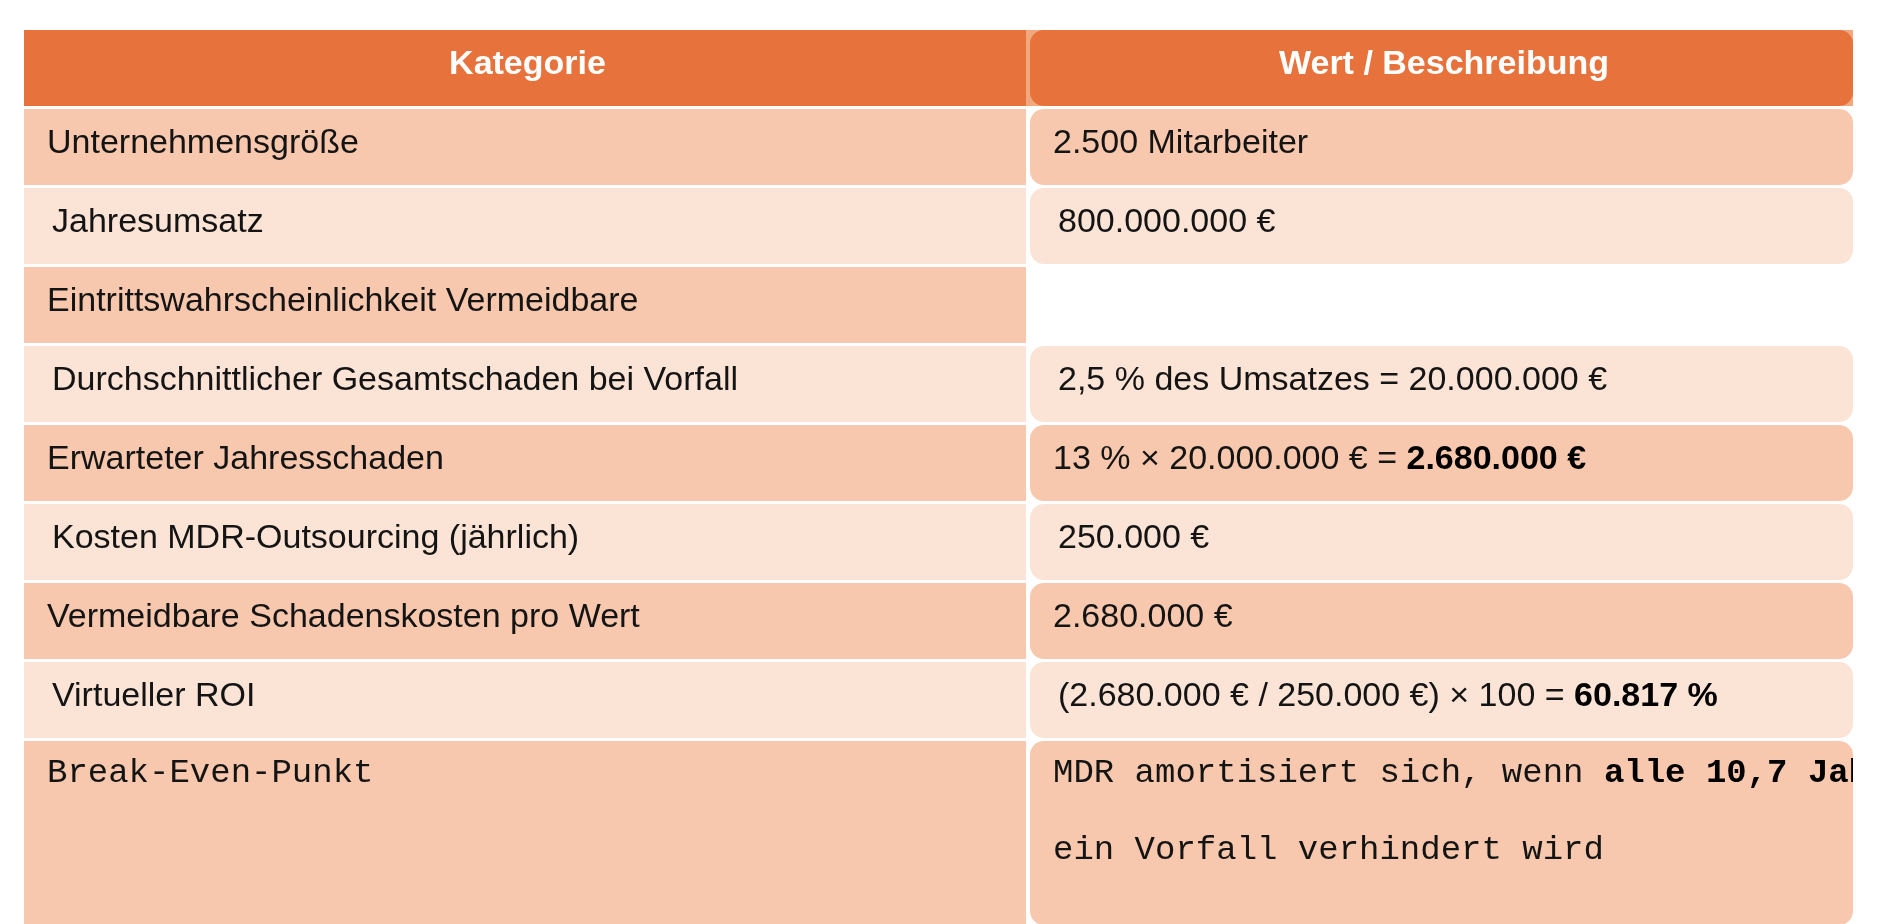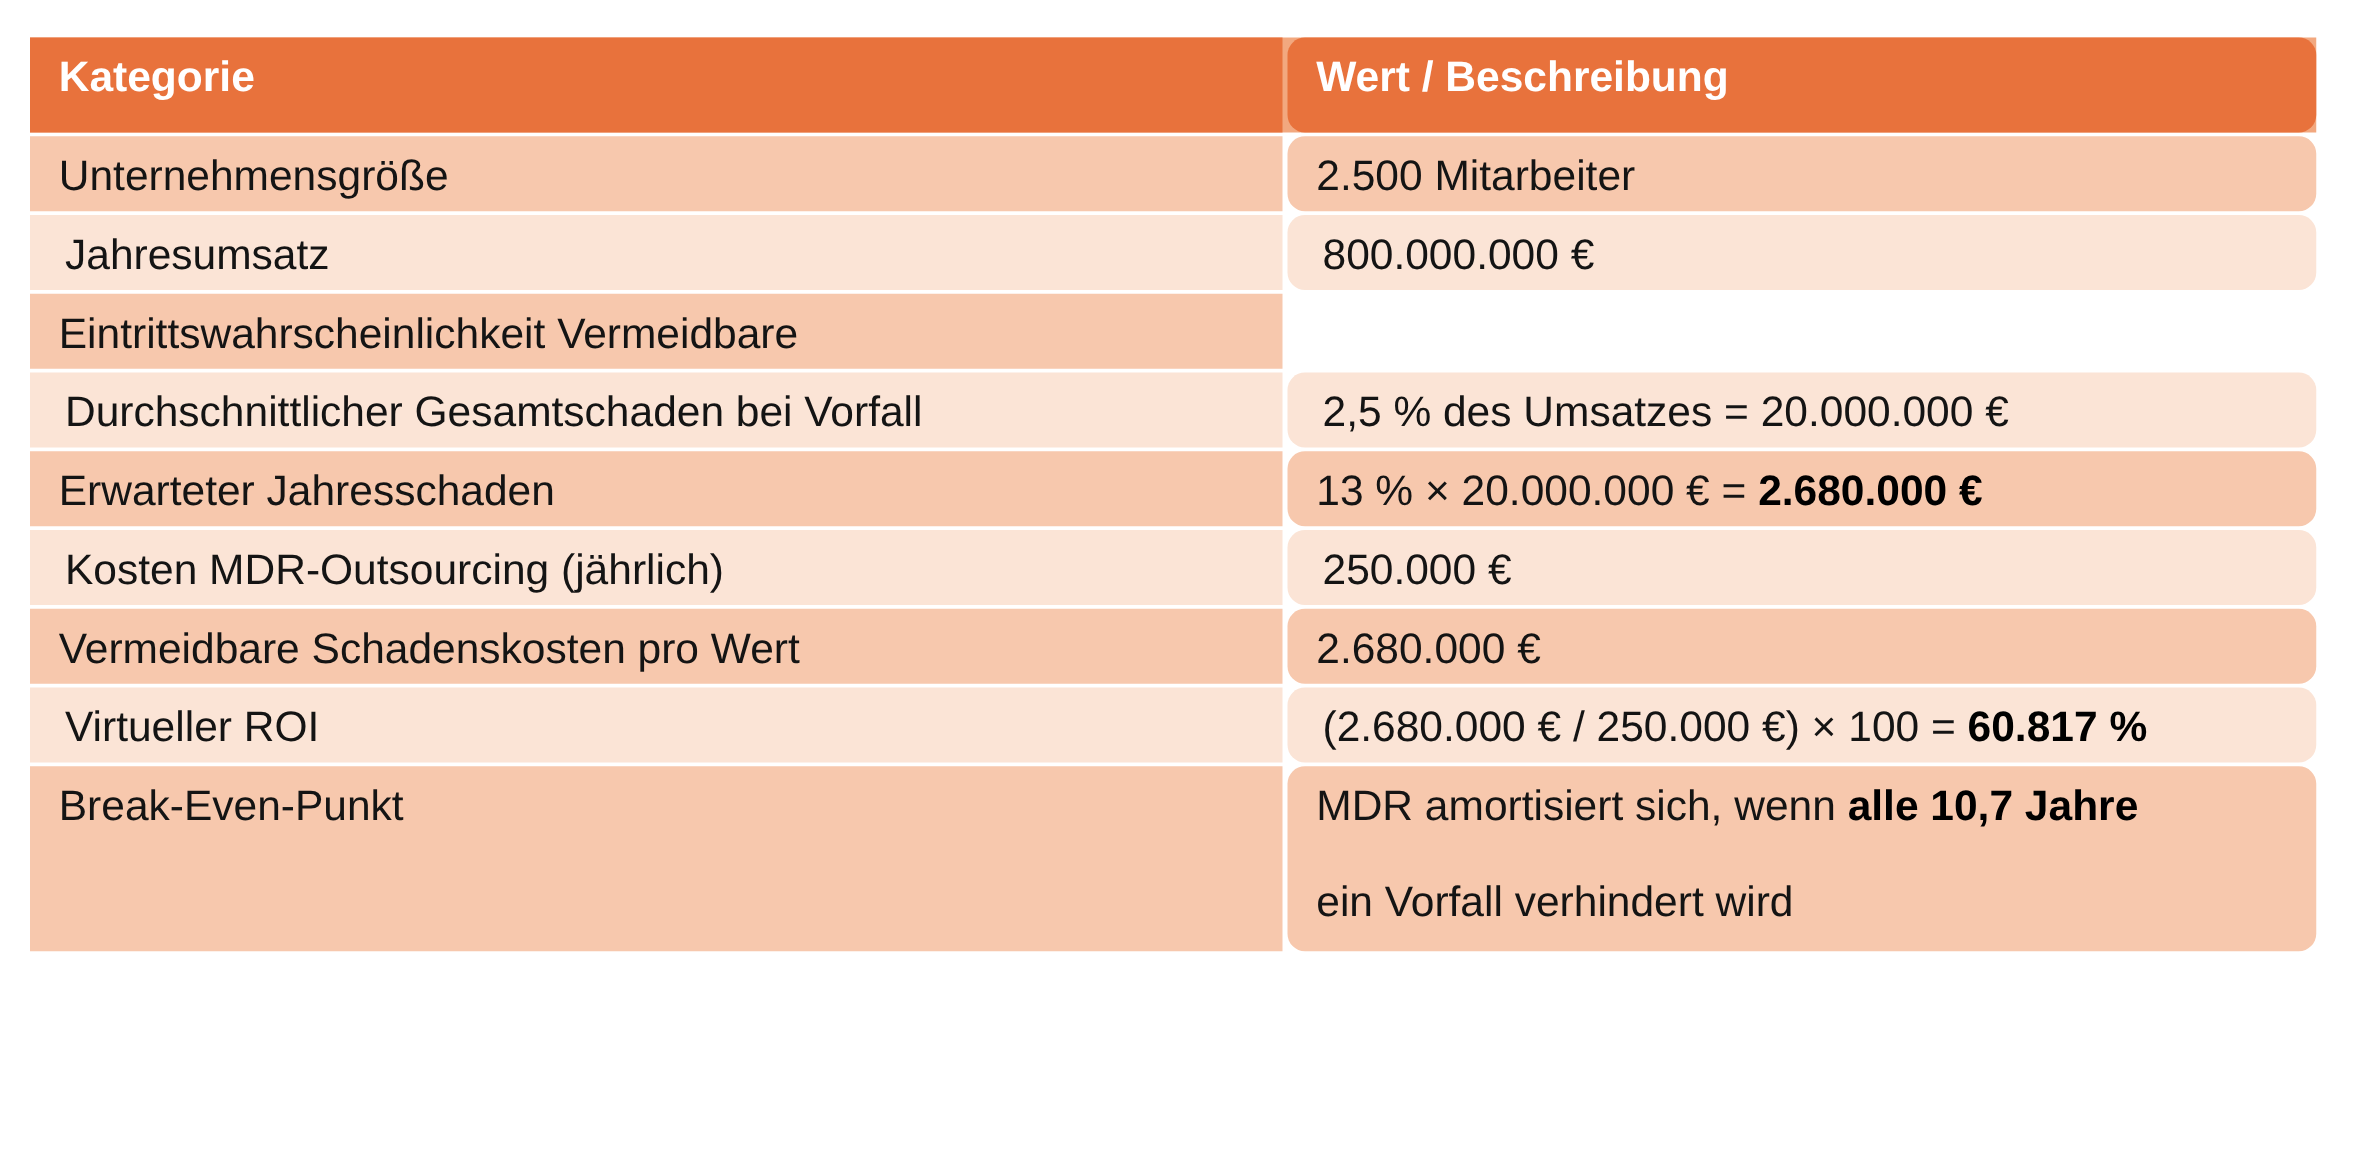--- a/index.html
+++ b/index.html
@@ -19,29 +19,31 @@
     left: 24px;
     top: 30px;
     width: 1829px;
     display: flex;
     flex-direction: column;
     row-gap: 3px;
   }
   .row {
     display: flex;
     column-gap: 4px;
-    height: 60px;
+    height: 76px;
     background: transparent;
   }
   .row.header-row {
     background: var(--header-gap, #f2a87f);
     height: 76px;
+    text-align: center;
   }
   .row.tall {
-    height: 148px;
+    height: 184px;
+    font-family: Liberation Mono, monospace;
   }
   .cell {
     box-sizing: border-box;
     padding: 10px 18px 0 23px;
     font-size: 34px;
     line-height: 44px;
     color: var(--text-color, #141414);
     overflow: hidden;
     white-space: nowrap;
   }

